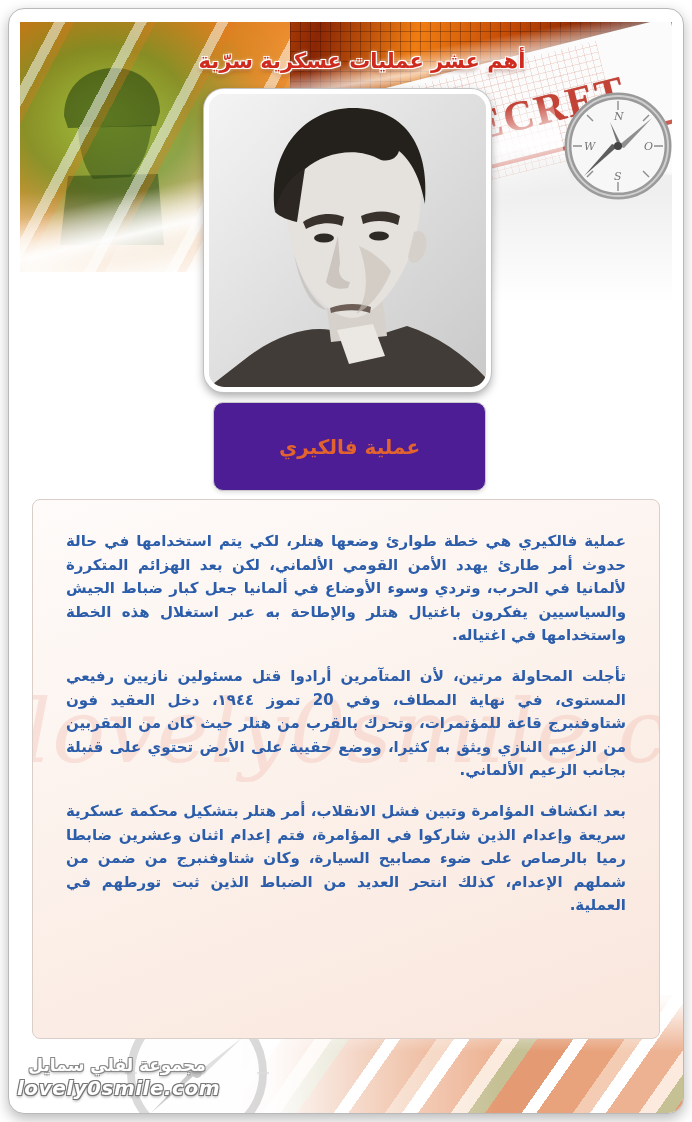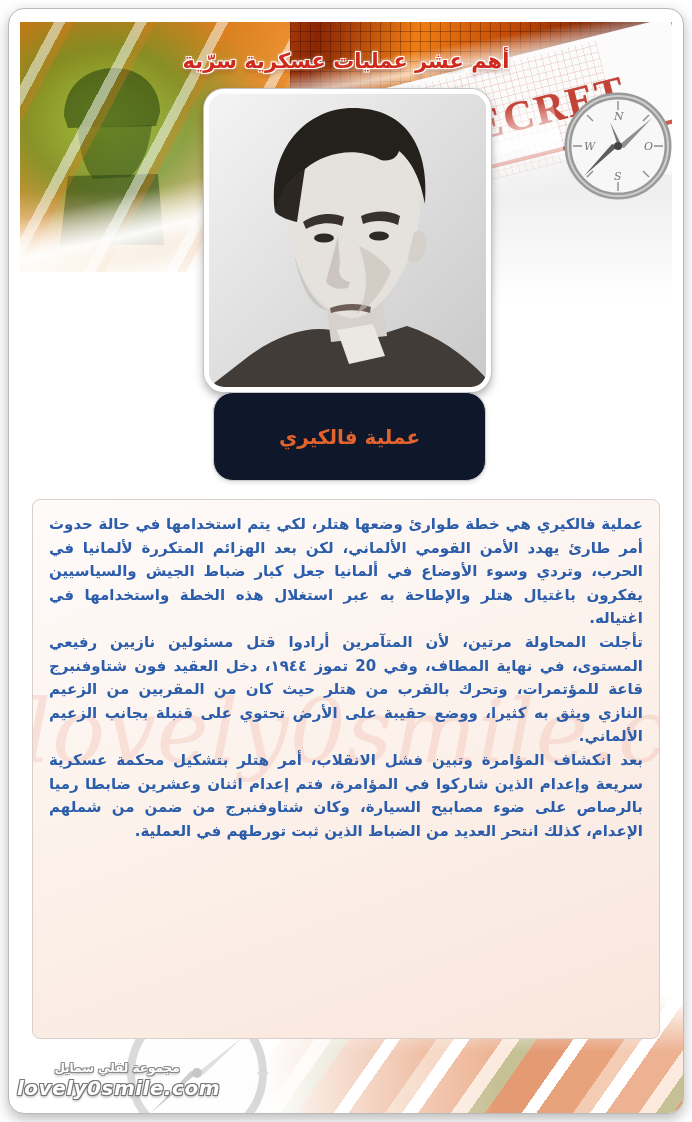--- a/index.html
+++ b/index.html
@@ -76,51 +76,52 @@
   .hdr-fade{
     position:absolute;left:0;bottom:0;width:100%;height:130px;z-index:4;
     background:linear-gradient(to bottom, rgba(255,255,255,0) 0%, #fff 85%);
   }
   .hdr-title{
     position:absolute;left:0;top:27px;width:100%;z-index:6;text-align:center;
     direction:rtl;font-size:21px;font-weight:bold;color:#ce2a1e;
     text-shadow:
       -1px -1px 0 #fff, 1px -1px 0 #fff, -1px 1px 0 #fff, 1px 1px 0 #fff,
       0 0 4px #fff, 0 3px 4px rgba(110,30,0,.45);
+    padding-left: 16px;
   }
 
   
   .photo{
     position:absolute;left:195px;top:80px;width:277px;height:293px;z-index:6;
     border:5px solid #fff;border-radius:20px;overflow:hidden;
     box-shadow:0 0 0 1px #c2c2c2, 0 4px 10px rgba(0,0,0,.35);
     background:#e0e0e0;
   }
   .photo svg{display:block;}
 
   
   .title-box{
-    position:absolute;left:204px;top:383px;width:271px;height:87px;z-index:6;
-    background:#0f172a;border:1px solid #c9c9c9;border-radius:20px;
+    position:absolute;left:204px;top:393px;width:271px;height:87px;z-index:6;
+    background:#4c1d95;border:1px solid #c9c9c9;border-radius:10px;
     box-shadow:0 2px 4px rgba(0,0,0,.12);
     display:flex;align-items:center;justify-content:center;
   }
   .title-box span{
     direction:rtl;font-size:20px;font-weight:bold;color:#e2632d;
   }
 
   
   .text-box{
     position:absolute;left:23px;top:490px;width:628px;height:540px;z-index:5;
     box-sizing:border-box;padding:13px 16px 10px 16px;
     background:linear-gradient(160deg,#fefbfa 0%,#fcf2ec 45%,#f9e6dc 100%);
     border:1px solid #d9cec8;border-radius:8px;overflow:hidden;
   }
   .text-box p{
-    margin:0;direction:rtl;text-align:justify;position:relative;z-index:1;
+    margin:17px;direction:rtl;text-align:justify;position:relative;z-index:1;
     color:#2b5daa;font-size:15px;line-height:23.6px;font-weight:bold;
   }
   .tb-watermark{
     position:absolute;left:-10px;top:180px;width:660px;z-index:0;text-align:center;
     font-family:"DejaVu Serif",serif;font-style:italic;font-size:88px;letter-spacing:1px;
     color:rgba(235,166,152,.26);white-space:nowrap;pointer-events:none;
   }
 
   
   .stripes{
@@ -131,21 +132,21 @@
       repeating-linear-gradient(125deg,
         #e8a37d 0 30px, #f3ccb3 30px 44px, #ffffff 44px 57px,
         #edb292 57px 84px, #fbeadd 84px 98px, #c6c095 98px 112px,
         #e49a72 112px 142px, #ffffff 142px 154px);
   }
   .compass-bottom{position:absolute;left:108px;bottom:-44px;z-index:2;opacity:.5;}
   .brand{
     position:absolute;left:8px;bottom:12px;width:200px;z-index:6;text-align:center;line-height:1.25;
   }
   .brand-ar{
-    display:block;direction:rtl;font-size:12px;font-weight:bold;color:#fff;
+    display:block;direction:rtl;font-size:17px;font-weight:bold;color:#fff;
     text-shadow:-1px -1px 0 #8a8a8a,1px -1px 0 #8a8a8a,-1px 1px 0 #8a8a8a,1px 1px 0 #8a8a8a,0 2px 3px rgba(0,0,0,.35);
   }
   .brand-en{
     display:block;font-size:20px;font-weight:bold;font-style:italic;color:#fff;letter-spacing:.5px;
     text-shadow:-1px -1px 0 #777,1px -1px 0 #777,-1px 1px 0 #777,1px 1px 0 #777,0 2px 3px rgba(0,0,0,.4);
   }
 </style>
 </head>
 <body>
 

